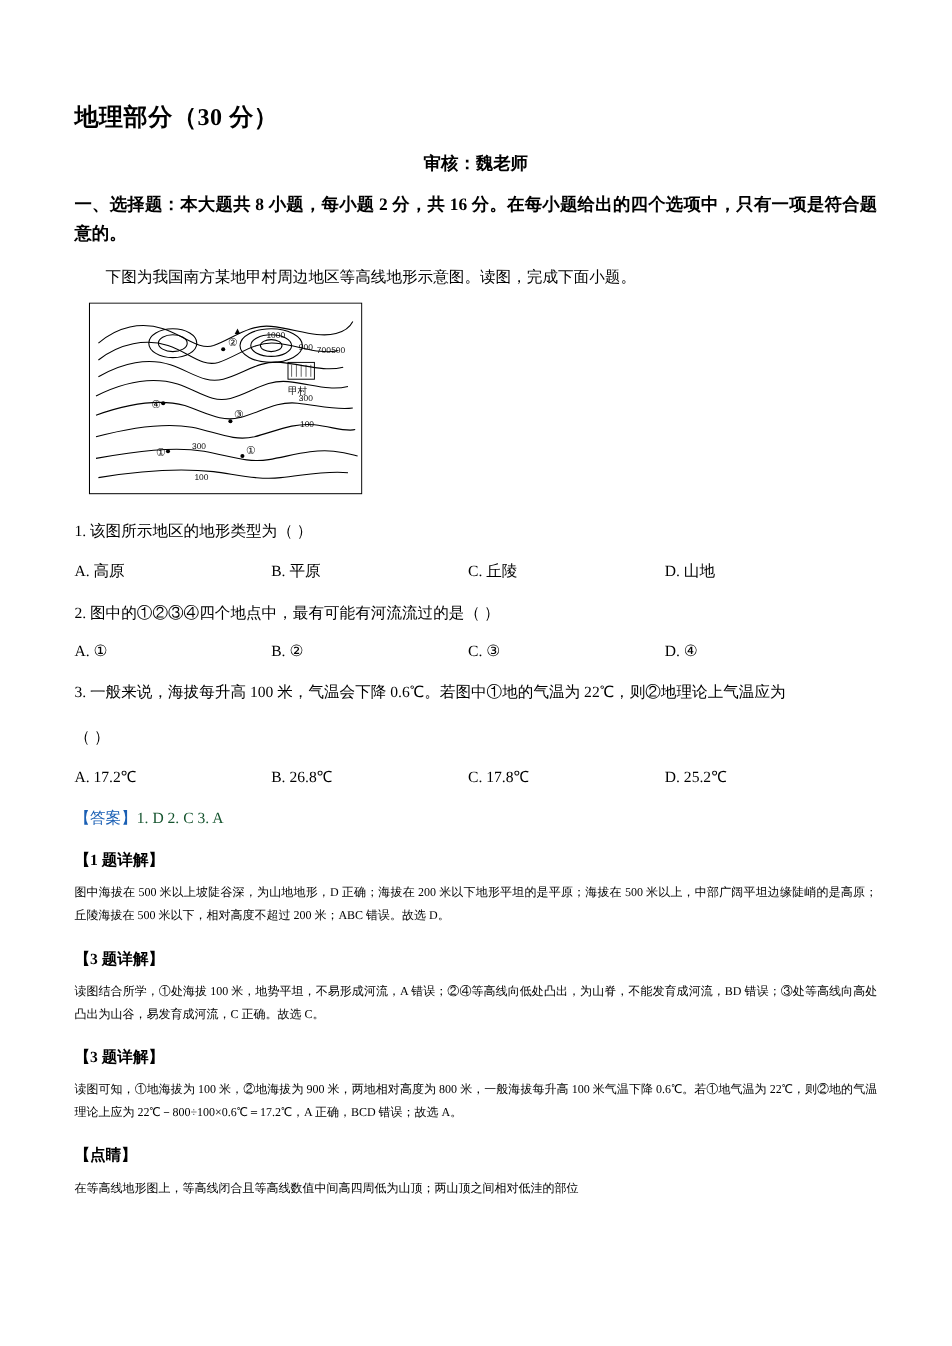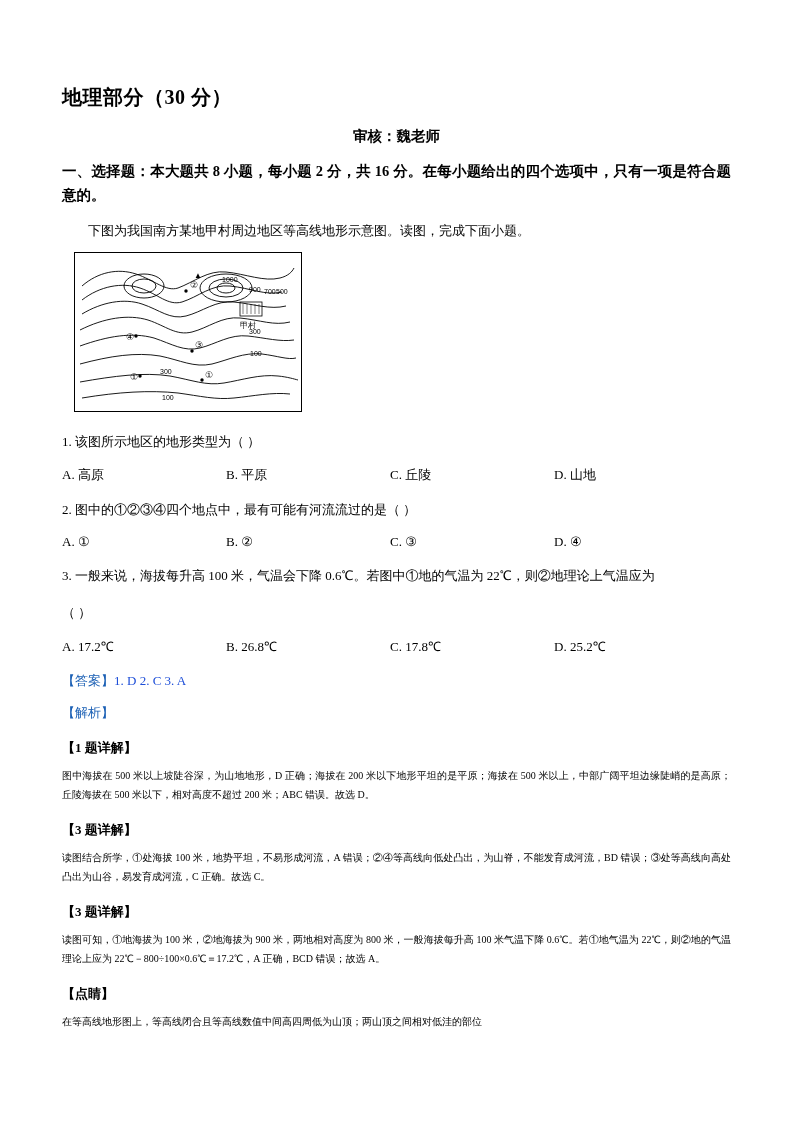--- a/index.html
+++ b/index.html
@@ -67,21 +67,21 @@
   }
   .options span {
     display: inline-block;
   }
   .opt-w { width: 164px; }
   .answer-line {
     font-size: 13px;
     margin-top: 17px;
     color: #1a5fb4;
   }
-  .answer-line .blk { color: #1d4ed8; }
+  .answer-line .blk { color: #14532d; }
   .analysis-label {
     font-size: 13px;
     margin-top: 14px;
     color: #1a5fb4;
   }
   .detail-head {
     font-size: 13px;
     font-weight: bold;
     margin-top: 17px;
   }
@@ -181,21 +181,20 @@
     <span class="opt-w">A. 17.2℃</span>
     <span class="opt-w">B. 26.8℃</span>
     <span class="opt-w">C. 17.8℃</span>
     <span class="opt-w">D. 25.2℃</span>
   </div>
 
   <div class="answer-line">
     <span>【答案】</span><span class="blk">1. D        2. C        3. A</span>
   </div>
 
-  <div class="analysis-label">【解析】</div>
 
   <div class="detail-head">【1 题详解】</div>
   <div class="detail-body">图中海拔在 500 米以上坡陡谷深，为山地地形，D 正确；海拔在 200 米以下地形平坦的是平原；海拔在 500 米以上，中部广阔平坦边缘陡峭的是高原；丘陵海拔在 500 米以下，相对高度不超过 200 米；ABC 错误。故选 D。</div>
 
   <div class="detail-head">【3 题详解】</div>
   <div class="detail-body">读图结合所学，①处海拔 100 米，地势平坦，不易形成河流，A 错误；②④等高线向低处凸出，为山脊，不能发育成河流，BD 错误；③处等高线向高处凸出为山谷，易发育成河流，C 正确。故选 C。</div>
 
   <div class="detail-head">【3 题详解】</div>
   <div class="detail-body">读图可知，①地海拔为 100 米，②地海拔为 900 米，两地相对高度为 800 米，一般海拔每升高 100 米气温下降 0.6℃。若①地气温为 22℃，则②地的气温理论上应为 22℃－800÷100×0.6℃＝17.2℃，A 正确，BCD 错误；故选 A。</div>
 

